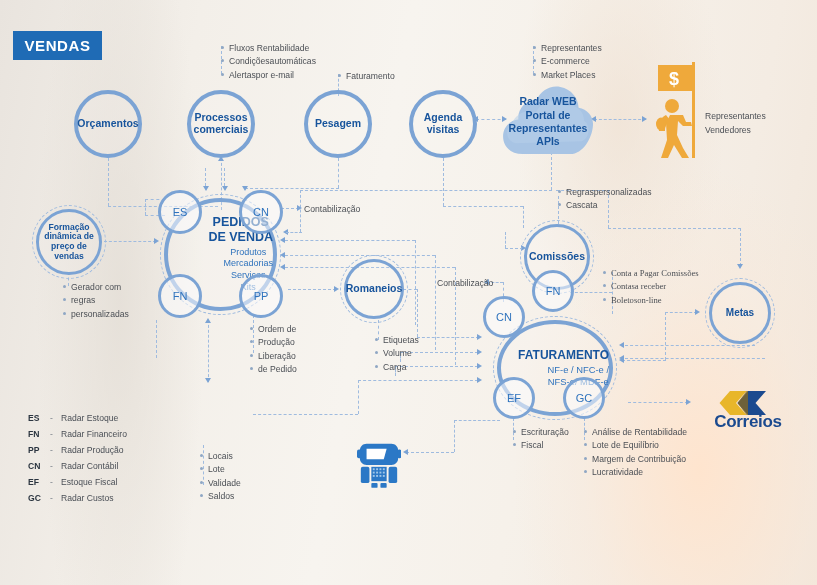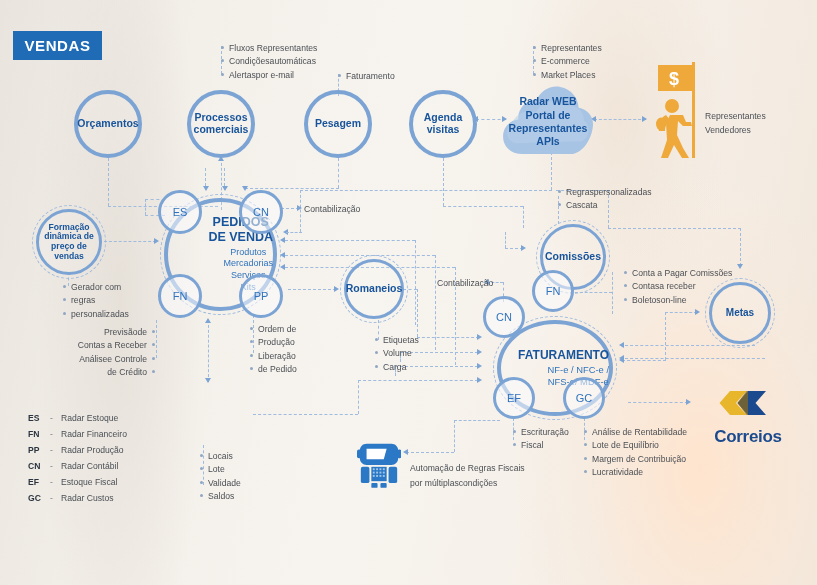--- a/index.html
+++ b/index.html
@@ -87,21 +87,21 @@
   .arw{position:absolute;width:0;height:0;}
   .arw.r{border-left:5px solid #7ba3d4;border-top:3.5px solid transparent;border-bottom:3.5px solid transparent;}
   .arw.l{border-right:5px solid #7ba3d4;border-top:3.5px solid transparent;border-bottom:3.5px solid transparent;}
   .arw.u{border-bottom:5px solid #7ba3d4;border-left:3.5px solid transparent;border-right:3.5px solid transparent;}
   .arw.d{border-top:5px solid #7ba3d4;border-left:3.5px solid transparent;border-right:3.5px solid transparent;}
   
   .flagman{position:absolute;left:648px;top:60px;width:70px;height:100px;}
   .robot{position:absolute;left:357px;top:437px;width:44px;height:52px;}
   .correios{position:absolute;left:702px;top:388px;width:92px;height:56px;}
   .correios .cname{
-    position:absolute;left:0;top:39px;width:92px;text-align:center;
+    position:absolute;left:0;top:24px;width:92px;text-align:center;
     font-size:17px;font-weight:bold;color:#1b4a8f;letter-spacing:-.3px;
   }
   .repvend{position:absolute;left:705px;top:110px;font-size:8.6px;color:#4b4f55;line-height:1.6;}
 </style>
 </head>
 <body>
 
 <div id="stage">
 
   <div class="badge">
@@ -304,21 +304,21 @@
   </div>
   <div class="small-node" style="left:239px;top:274px;width:44px;height:44px;">
     <span>PP</span>
   </div>
 
   <div class="node dashed-ring" style="left:344px;top:259px;width:60px;height:60px;font-size:10.5px;border-width:3px;">
     <span class="lbl">Romaneios</span>
   </div>
 
 
-  <div class="node dashed-ring" style="left:540px;top:224px;width:66px;height:66px;font-size:10.5px;border-width:3px;">
+  <div class="node dashed-ring" style="left:524px;top:224px;width:66px;height:66px;font-size:10.5px;border-width:3px;">
     <span class="lbl">Comissões</span>
   </div>
 
   <div class="node dashed-ring" style="left:709px;top:282px;width:62px;height:62px;font-size:10px;border-width:3px;">
     <span class="lbl">Metas</span>
   </div>
 
   <div class="hub" style="left:497px;top:320px;width:116px;height:96px;border-radius:50%;">
     <div class="title" style="font-size:12px;">FATURAMENTO</div>
     <div class="sub" style="font-size:9.4px;line-height:1.32;margin-top:2px;">
@@ -333,21 +333,21 @@
     <span>FN</span>
   </div>
   <div class="small-node" style="left:493px;top:377px;width:42px;height:42px;">
     <span>EF</span>
   </div>
   <div class="small-node" style="left:563px;top:377px;width:42px;height:42px;">
     <span>GC</span>
   </div>
 
   <div class="blist" style="left:220px;top:42px;">
-    <div class="it">Fluxos Representantes</div>
+    <div class="it">Fluxos Rentabilidade</div>
     <div class="it">Condiçõesautomáticas</div>
     <div class="it">Alertaspor  e-mail</div>
   </div>
 
   <div class="blist" style="left:337px;top:70px;">
     <div class="it">Faturamento</div>
   </div>
 
   <div class="blist" style="left:532px;top:42px;">
     <div class="it">Representantes</div>
@@ -357,26 +357,20 @@
 
 
   <div class="plain" style="left:304px;top:203px;">Contabilização</div>
 
   <div class="blist" style="left:62px;top:281px;">
     <div class="it">Gerador com</div>
     <div class="it nodot" style="padding-left:9px;">regras</div>
     <div class="it nodot" style="padding-left:9px;">personalizadas</div>
   </div>
 
-  <div class="blist right" style="left:62px;top:326px;width:94px;">
-    <div class="it">Previsãode</div>
-    <div class="it">Contas a Receber</div>
-    <div class="it">Análisee Controle</div>
-    <div class="it" style="padding-right:9px;">de Crédito</div>
-  </div>
 
   <div class="blist" style="left:249px;top:323px;">
     <div class="it">Ordem de</div>
     <div class="it nodot" style="padding-left:9px;">Produção</div>
     <div class="it">Liberação</div>
     <div class="it nodot" style="padding-left:9px;">de Pedido</div>
   </div>
 
   <div class="blist" style="left:374px;top:334px;">
     <div class="it">Etiquetas</div>
@@ -391,42 +385,38 @@
     <div class="it">Lote</div>
     <div class="it">Validade</div>
     <div class="it">Saldos</div>
   </div>
 
   <div class="blist" style="left:557px;top:186px;">
     <div class="it">Regraspersonalizadas</div>
     <div class="it">Cascata</div>
   </div>
 
-  <div class="blist" style="left:623px;top:267px;">
+  <div class="blist" style="left:602px;top:267px;font-family:Liberation Serif, serif;">
     <div class="it">Conta a Pagar Comissões</div>
     <div class="it">Contasa  receber</div>
     <div class="it">Boletoson-line</div>
   </div>
 
   <div class="blist" style="left:512px;top:426px;">
     <div class="it">Escrituração</div>
     <div class="it">Fiscal</div>
   </div>
 
   <div class="blist" style="left:583px;top:426px;">
     <div class="it">Análise de Rentabilidade</div>
     <div class="it">Lote de Equilíbrio</div>
     <div class="it">Margem de Contribuição</div>
     <div class="it">Lucratividade</div>
   </div>
 
-  <div class="plain" style="left:410px;top:461px;line-height:1.7;">
-    <span>Automação de Regras Fiscais</span><br>
-    <span>por múltiplascondições</span>
-  </div>
 
   <div class="repvend">
     <div>Representantes</div>
     <div>Vendedores</div>
   </div>
 
   <div class="flagman">
     <svg viewBox="0 0 140 200" width="70" height="100">
       <rect x="88" y="4" width="6" height="192" fill="#efa93b"></rect>
       <path d="M20 10 L88 10 L88 62 L20 62 Z" fill="#efa93b"></path>

